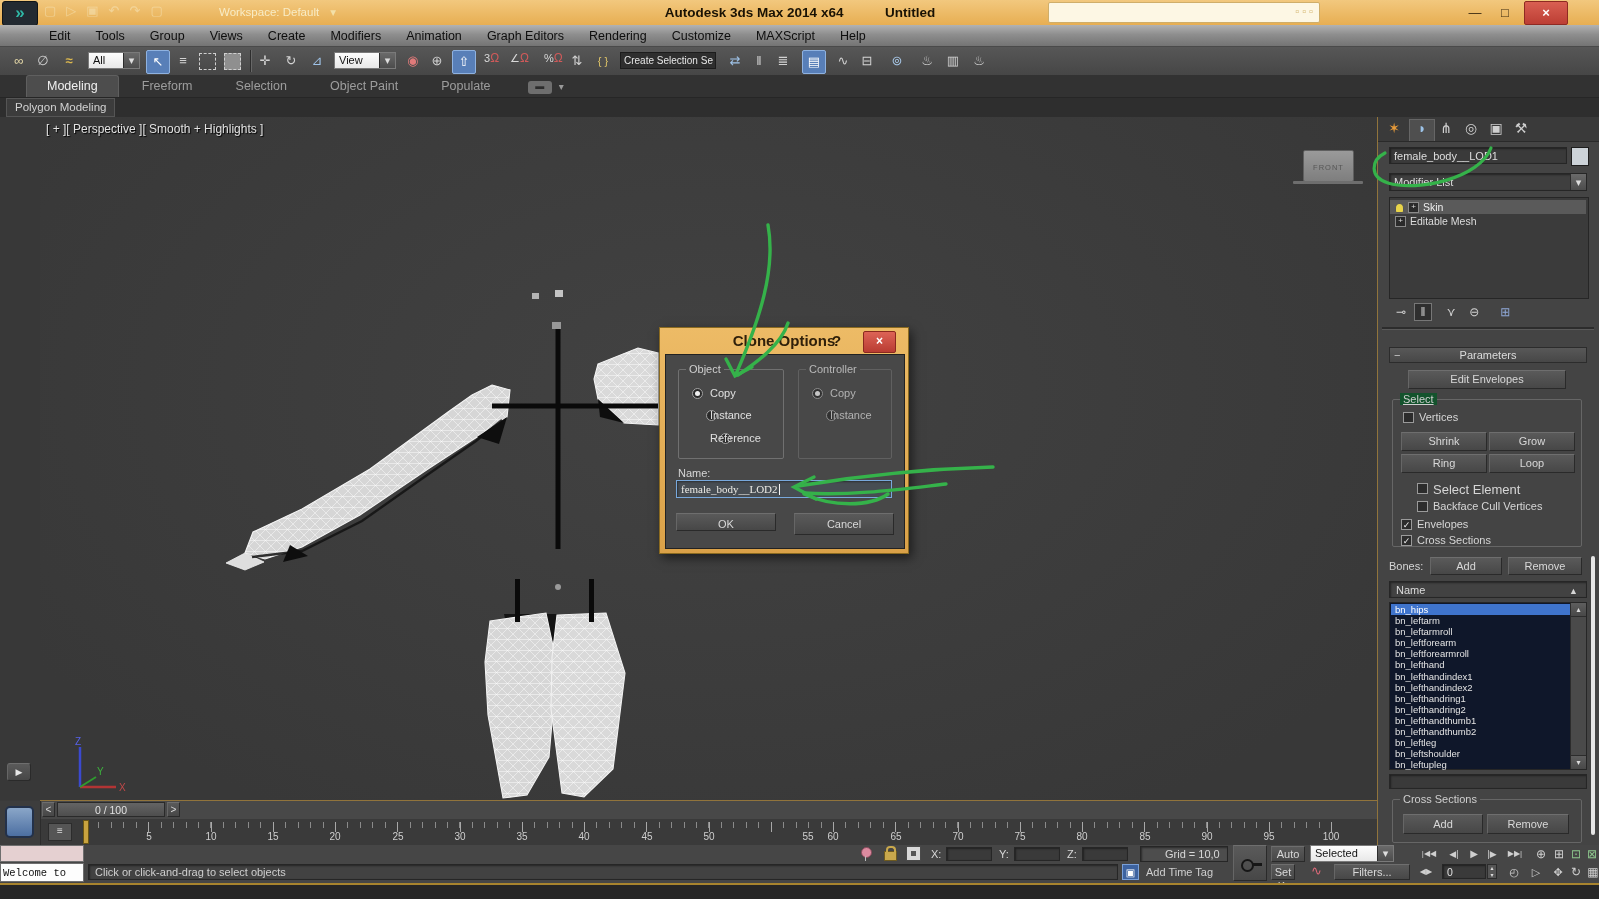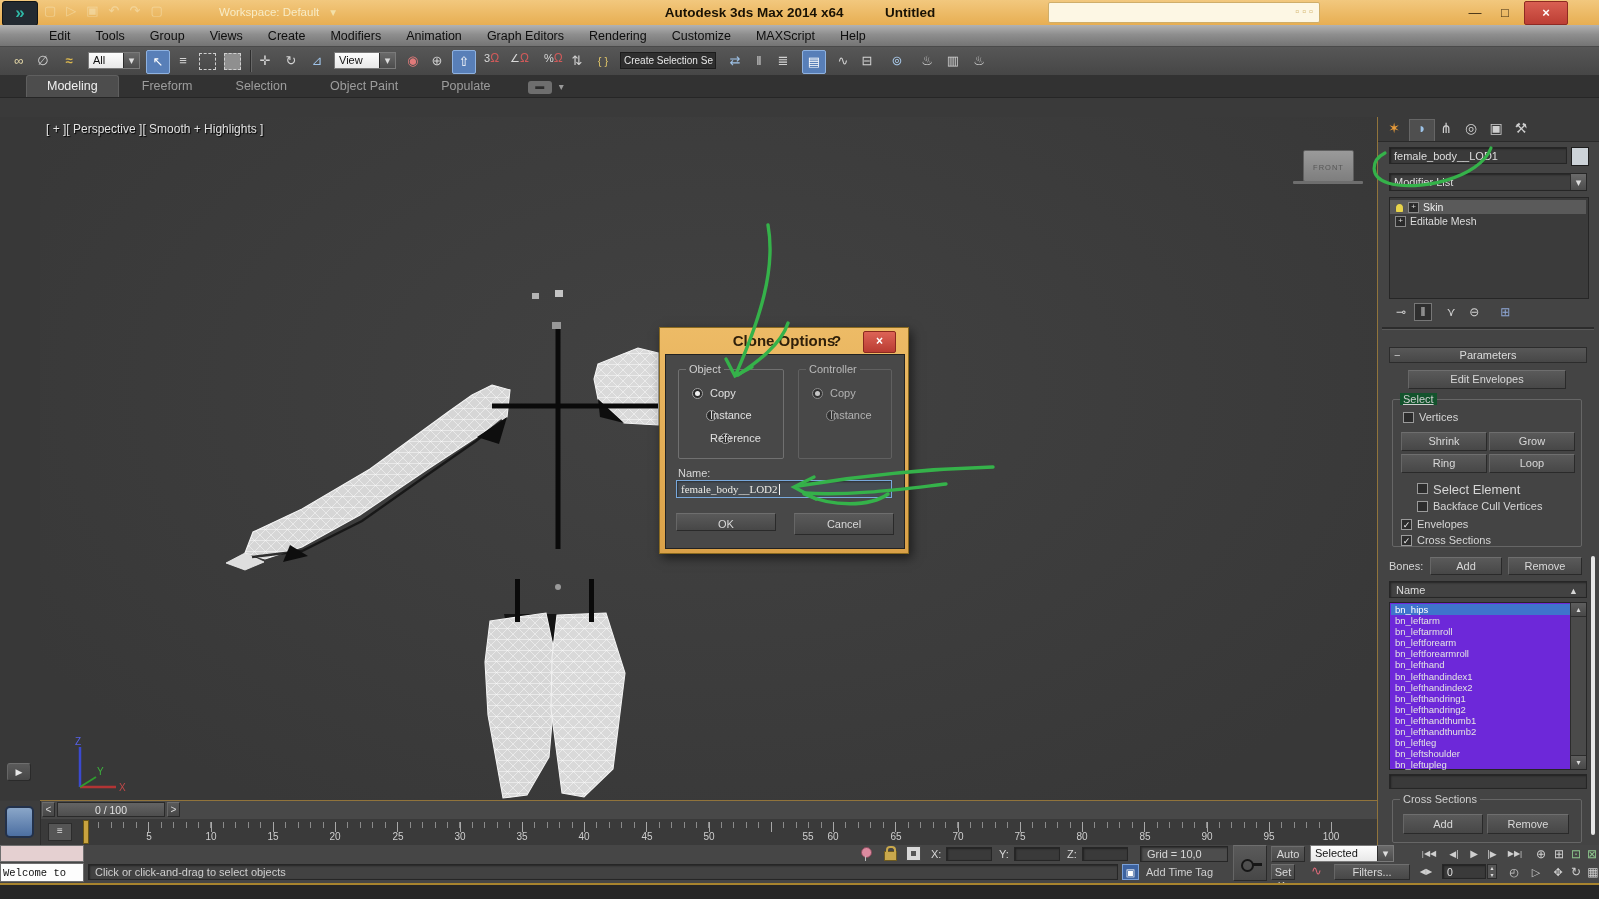--- a/index.html
+++ b/index.html
@@ -124,20 +124,23 @@
 
   <div class="a" style="left:0;top:75px;width:1599px;height:23px;background:#323232;border-bottom:1px solid #262626;padding-left:26px;box-sizing:border-box;">
     <span class="rtab on">Modeling</span>
     <span class="rtab">Freeform</span>
     <span class="rtab">Selection</span>
     <span class="rtab">Object Paint</span>
     <span class="rtab">Populate</span>
     <span style="display:inline-block;width:24px;height:13px;background:#6e6e6e;border-radius:3px;margin-left:14px;text-align:center;line-height:11px;color:#2c2c2c;font-size:9px;vertical-align:middle;">▬</span>
     <span style="color:#9a9a9a;margin-left:4px;font-size:10px;">▾</span>
   </div>
+  <div class="a" style="left:0;top:98px;width:1599px;height:19px;background:#2e2e2e;border-bottom:1px solid #1f1f1f;">
+    <span style="display:inline-block;margin-left:6px;padding:0 8px;line-height:17px;background:#3c3c3c;border:1px solid #555;color:#d2d2d2;font-size:11.5px;">Polygon Modeling</span>
+  </div>
 
   <div class="a" style="left:0;top:117px;width:40px;height:683px;background:#383838;border-right:1px solid #91743c;">
     <div class="a btn" style="left:7px;top:646px;width:24px;height:18px;border-radius:3px;">
       <span style="font-size:9px;line-height:16px;color:#e8e8e8;">▶</span>
     </div>
   </div>
 
   <div class="a" style="left:40px;top:117px;width:1337px;height:683px;background:radial-gradient(ellipse at 50% 40%,#424242,#383838 85%);border-bottom:1px solid #91743c;overflow:hidden;">
 
     <div class="a" style="left:6px;top:5px;font-size:12px;color:#e2e2e2;text-shadow:1px 1px 1px #000;">[ + ][ Perspective ][ Smooth + Highlights ]</div>
@@ -324,21 +327,21 @@
 
     <span class="a" style="left:11px;top:443px;font-size:11px;">Bones:</span>
     <div class="a btn" style="left:52px;top:440px;width:72px;height:18px;line-height:16px;"><span>Add</span></div>
     <div class="a btn" style="left:130px;top:440px;width:74px;height:18px;line-height:16px;"><span>Remove</span></div>
 
     <div class="a fld" style="left:11px;top:464px;width:198px;height:17px;background:#424242;line-height:16px;padding:0 6px;">
       <span style="font-size:11px;">Name</span>
       <span class="a" style="right:8px;top:1px;font-size:9px;color:#d6d6d6;">▲</span>
     </div>
 
-    <div class="a" style="left:11px;top:485px;width:198px;height:168px;background:#6d28d9;border:1px solid #262626;box-sizing:border-box;">
+    <div class="a" style="left:11px;top:485px;width:198px;height:168px;background:#0f172a;border:1px solid #262626;box-sizing:border-box;">
       <div class="a" style="left:1px;top:1px;width:180px;">
         <div class="bone sel">bn_hips</div>
         <div class="bone">bn_leftarm</div>
         <div class="bone">bn_leftarmroll</div>
         <div class="bone">bn_leftforearm</div>
         <div class="bone">bn_leftforearmroll</div>
         <div class="bone">bn_lefthand</div>
         <div class="bone">bn_lefthandindex1</div>
         <div class="bone">bn_lefthandindex2</div>
         <div class="bone">bn_lefthandring1</div>
@@ -417,21 +420,21 @@
     <span class="a" style="left:886px;top:1px;width:6px;height:5px;border:2px solid #c9a84c;border-bottom:none;border-radius:4px 4px 0 0;"></span>
     <span class="a" style="left:906px;top:1px;width:15px;height:15px;background:#d8d8d8;border:1px solid #4a4a4a;box-sizing:border-box;">
         <i class="a" style="left:4px;top:4px;width:5px;height:5px;background:#555;"></i>
       </span>
     <span class="a" style="left:931px;top:3px;font-size:11px;color:#d8d8d8;">X:</span>
     <div class="a fld" style="left:946px;top:2px;width:46px;height:14px;"></div>
     <span class="a" style="left:999px;top:3px;font-size:11px;color:#d8d8d8;">Y:</span>
     <div class="a fld" style="left:1014px;top:2px;width:46px;height:14px;"></div>
     <span class="a" style="left:1067px;top:3px;font-size:11px;color:#d8d8d8;">Z:</span>
     <div class="a fld" style="left:1082px;top:2px;width:46px;height:14px;"></div>
-    <div class="a fld" style="left:1140px;top:1px;width:88px;height:16px;line-height:15px;padding-left:6px;background:#4d4d4d;">
+    <div class="a fld" style="left:1140px;top:1px;width:88px;height:16px;line-height:15px;padding-left:24px;background:#4d4d4d;">
       <span style="font-size:11px;color:#d8d8d8;">Grid = 10,0</span>
     </div>
     <div class="a btn" style="left:1233px;top:0;width:34px;height:36px;">
       <span class="a" style="left:7px;top:13px;width:9px;height:9px;border:2px solid #161616;border-radius:50%;"></span>
       <span class="a" style="left:19px;top:17px;width:9px;height:3px;background:#161616;"></span>
     </div>
     <div class="a btn" style="left:1271px;top:1px;width:34px;height:16px;line-height:14px;"><span>Auto</span></div>
     <div class="a ddlight" style="left:1310px;top:0;width:84px;height:17px;line-height:15px;padding-left:4px;">
       <span>Selected</span>
       <span class="chev">▾</span>

